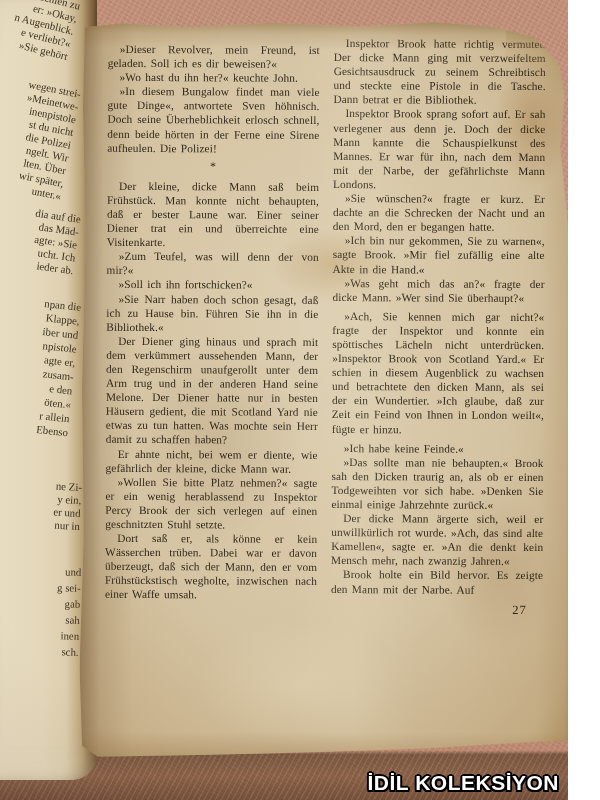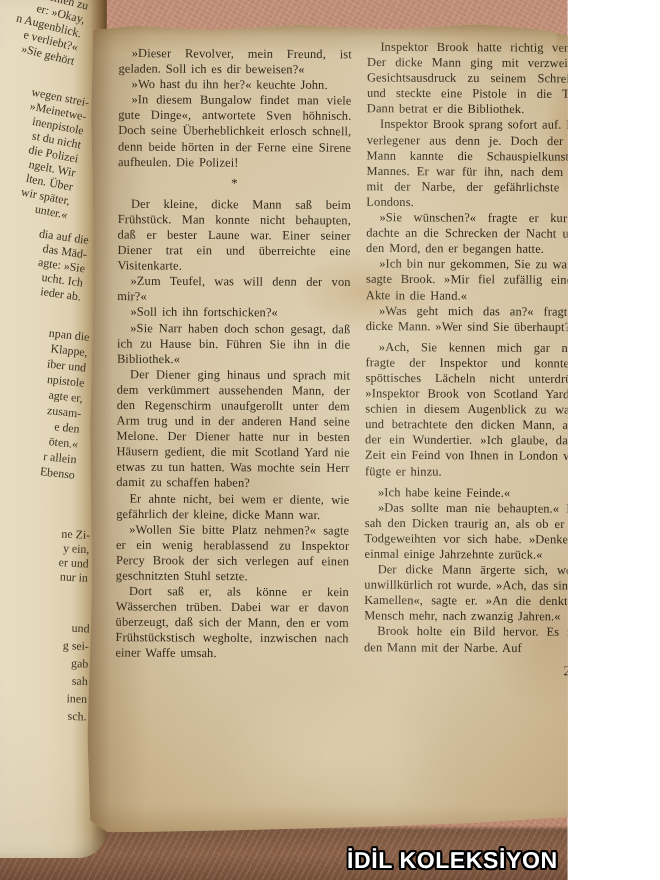--- a/index.html
+++ b/index.html
@@ -1,17 +1,17 @@
 <!DOCTYPE html>
 <html><head>
 <meta charset="utf-8">
 <style>
   html,body{margin:0;padding:0;}
   body{width:600px;height:800px;overflow:hidden;font-family:"Liberation Serif",serif;}
-  .scene{position:relative;width:516px;height:800px;overflow:hidden;
+  .scene{position:relative;width:568px;height:800px;overflow:hidden;
     background:
       repeating-linear-gradient(118deg, rgba(255,235,225,.10) 0 1.5px, rgba(0,0,0,0) 1.5px 5px),
       repeating-linear-gradient(28deg, rgba(90,45,30,.10) 0 1px, rgba(0,0,0,0) 1px 4px),
       linear-gradient(180deg,#c18e78 0%,#c99683 40%,#bd8971 93.8%,#7a5740 94.3%,#8a6148 97%,#74503a 100%);
   }
   
   .left-page{position:absolute;left:0;top:-6px;width:97px;height:786px;z-index:1;overflow:hidden;
     background:linear-gradient(90deg,#e8dcc2 0%,#e4d7b9 45%,#dcceae 68%,#c1a97e 85%,#93734a 96%,#6b5130 100%);
     border-radius:0 0 26px 0;
     box-shadow:inset -14px 0 18px -8px rgba(80,55,25,.55), inset 0 -30px 25px -20px rgba(230,220,190,.6);

